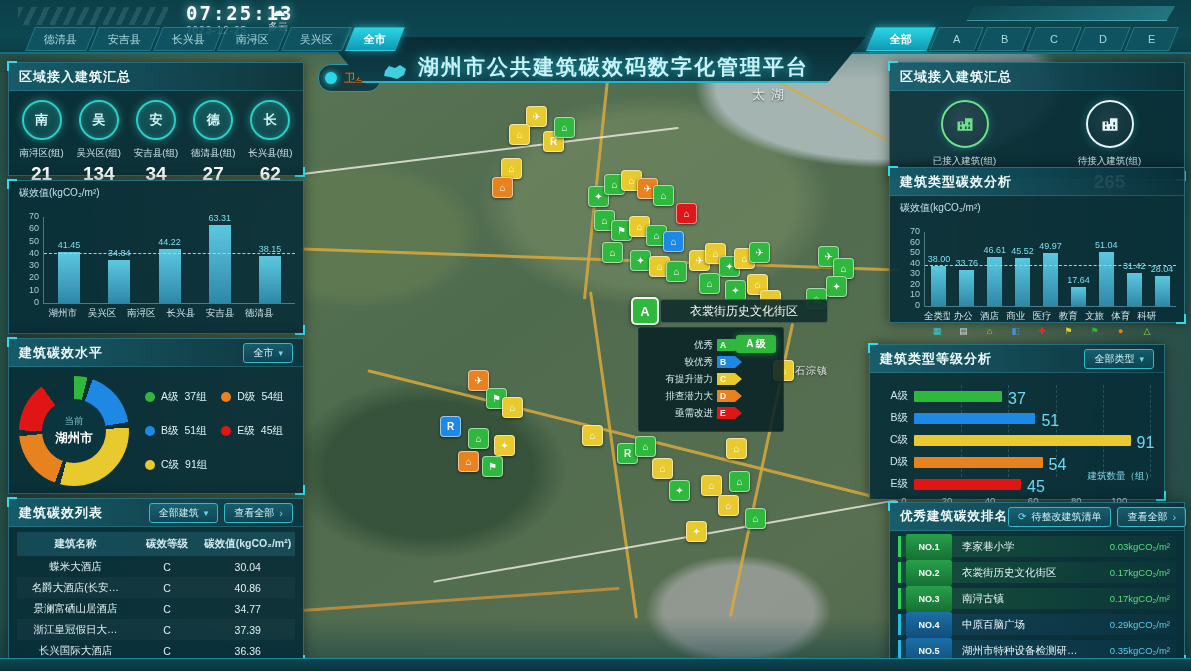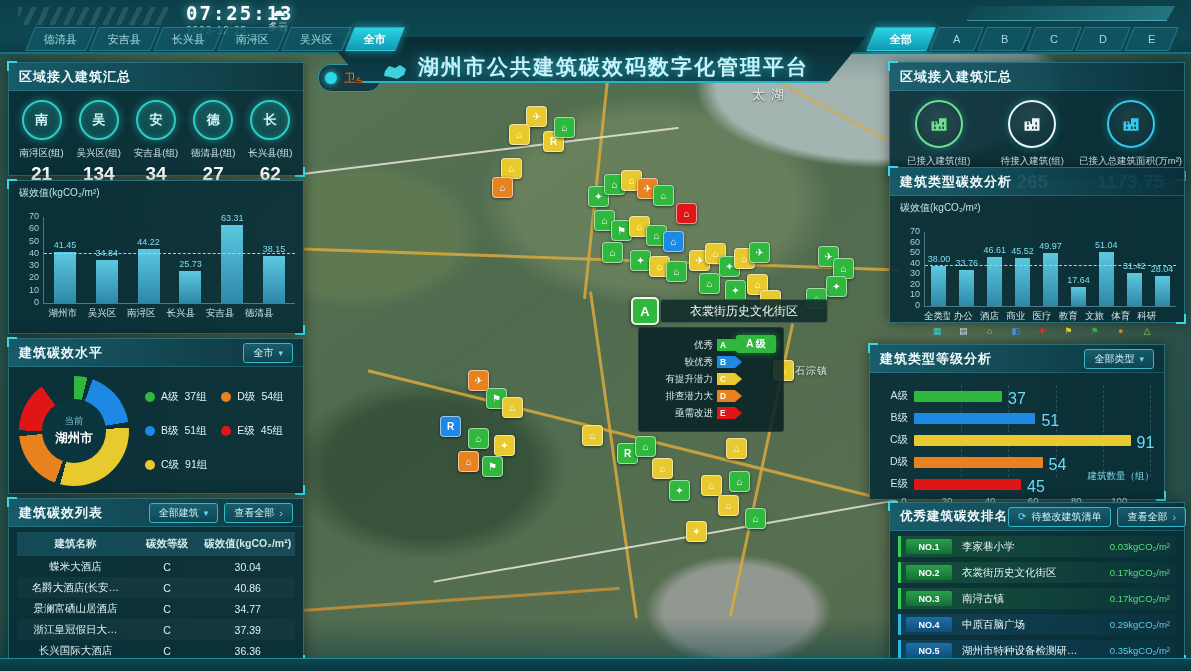--- a/index.html
+++ b/index.html
@@ -142,21 +142,21 @@
   .hticks{position:relative;height:14px;margin-left:34px;margin-right:12px;}
   .hticks span{position:absolute;transform:translateX(-50%);font-size:9.5px;color:#a8d0d8;}
   .hxlabel{position:absolute;right:10px;bottom:16px;font-size:9.5px;color:#7fd8e8;}
   
   .rank-row{display:flex;align-items:center;height:21px;margin:5px 8px;padding:0 6px 0 8px;position:relative;cursor:pointer;}
   .rank-row.green{background:linear-gradient(90deg,rgba(28,110,62,.5),rgba(28,110,62,.08));}
   .rank-row.blue{background:linear-gradient(90deg,rgba(20,80,115,.5),rgba(20,80,115,.1));}
   .rank-row::before{content:"";position:absolute;left:0;top:0;bottom:0;width:3px;}
   .rank-row.green::before{background:#35d058;}
   .rank-row.blue::before{background:#2ab8e0;}
-  .rank-badge{width:46px;height:15px;border-radius:2px;color:#fff;font-size:9px;font-weight:bold;
+  .rank-badge{width:46px;height:26px;border-radius:2px;color:#fff;font-size:9px;font-weight:bold;
     display:flex;align-items:center;justify-content:center;flex-shrink:0;}
   .green .rank-badge{background:linear-gradient(180deg,#28a04a,#157034);}
   .blue .rank-badge{background:linear-gradient(180deg,#1b6fa8,#114e7a);}
   .rank-name{flex:1;margin-left:10px;font-size:10.5px;color:#e6f4f6;white-space:nowrap;overflow:hidden;text-overflow:ellipsis;}
   .rank-value{width:86px;text-align:right;font-size:9.5px;white-space:nowrap;}
   .green .rank-value{color:#52e07a;}
   .blue .rank-value{color:#58cdf0;}
 </style>
 </head>
 <body>
@@ -382,24 +382,20 @@
         </div>
         <div class="vbargrp">
           <span class="vval">34.84</span>
           <div class="vbar" style="height: 42.8034px; width: 22px;"></div>
         </div>
         <div class="vbargrp">
           <span class="vval">44.22</span>
           <div class="vbar" style="height: 54.3274px; width: 22px;"></div>
         </div>
         <div class="vbargrp">
-          <span class="vval">25.73</span>
-          <div class="vbar" style="height: 31.6111px; width: 22px;"></div>
-        </div>
-        <div class="vbargrp">
           <span class="vval">63.31</span>
           <div class="vbar" style="height: 77.7809px; width: 22px;"></div>
         </div>
         <div class="vbargrp">
           <span class="vval">38.15</span>
           <div class="vbar" style="height: 46.87px; width: 22px;"></div>
         </div>
       </div>
       <div class="vxlabels">
         <span>湖州市</span>
@@ -517,29 +513,20 @@
         <div class="stat-value" style="color: rgb(111, 224, 138);">278</div>
       </div>
       <div class="stat">
         <div class="stat-ic" style="border-color: rgb(232, 244, 246); color: rgb(232, 244, 246);">
           <svg width="20" height="20" viewBox="0 0 24 24">
             <path fill="currentColor" d="M3 20V9h7v3h2V5h9v15H3zm9-2h2v-3h-2v3zm4 0h2v-3h-2v3zm0-5h2v-3h-2v3zM6 18h2v-3H6v3zm0-5h2v-3H6v3z"></path>
           </svg>
         </div>
         <div class="stat-label">待接入建筑(组)</div>
         <div class="stat-value" style="color: rgb(232, 244, 246);">265</div>
-      </div>
-      <div class="stat">
-        <div class="stat-ic" style="border-color: rgb(53, 200, 240); color: rgb(53, 200, 240);">
-          <svg width="20" height="20" viewBox="0 0 24 24">
-            <path fill="currentColor" d="M3 20V9h7v3h2V5h9v15H3zm9-2h2v-3h-2v3zm4 0h2v-3h-2v3zm0-5h2v-3h-2v3zM6 18h2v-3H6v3zm0-5h2v-3H6v3z"></path>
-          </svg>
-        </div>
-        <div class="stat-label">已接入总建筑面积(万m²)</div>
-        <div class="stat-value" style="color: rgb(53, 200, 240);">1173.75</div>
       </div>
     </div>
 </div>
 
 <div class="panel" style="left:889px;top:167px;height:154px;">
   <div class="ptitle">
       <h2>建筑类型碳效分析</h2>
     </div>
   <div class="unit">碳效值(kgCO₂/m²)</div>
   <div id="type-chart">

